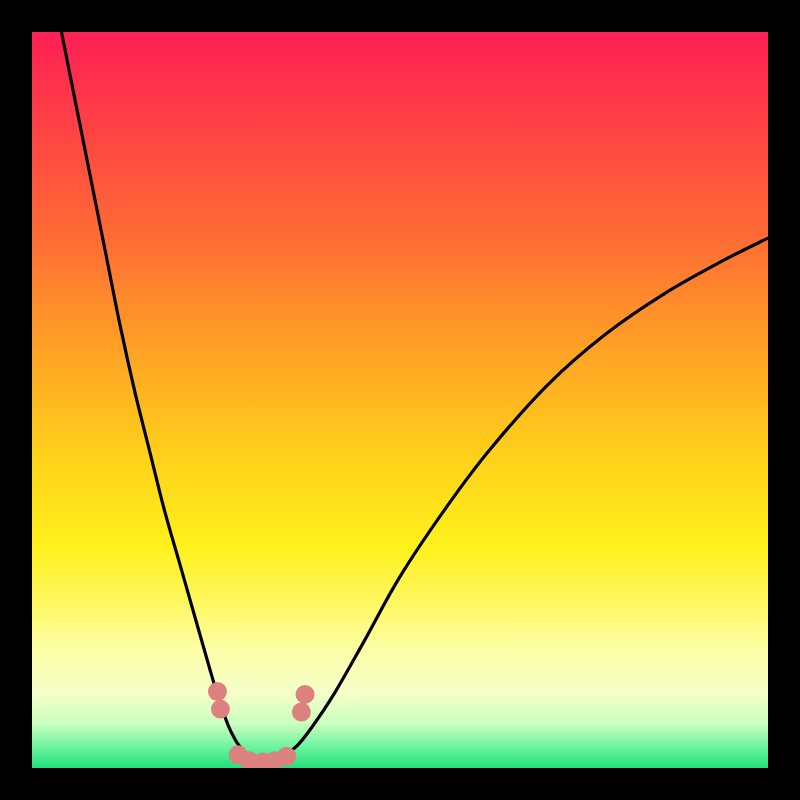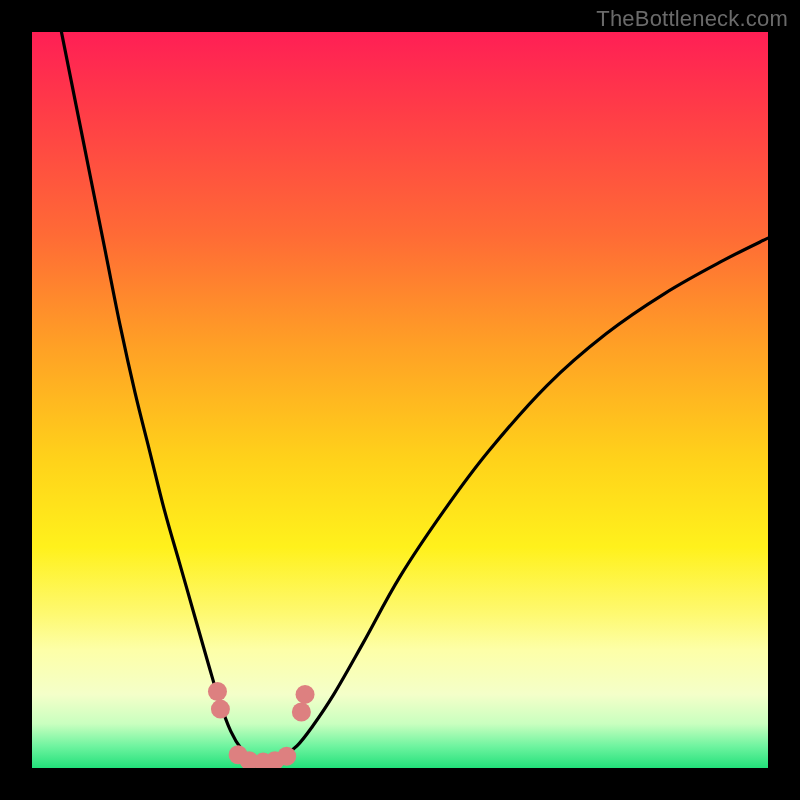--- a/index.html
+++ b/index.html
@@ -56,21 +56,20 @@
     font-size: 22px;
     letter-spacing: 0.2px;
     user-select: none;
   }
 </style>
 </head>
 <body>
 
 <div class="frame">
 
-  <div class="watermark">TheBottleneck.com</div>
 
   <div class="plot-area">
     <div class="gradient"></div>
 
     <svg class="curves" viewBox="0 0 736 736" preserveAspectRatio="none">
       <g>
         <path id="left-curve-path" fill="none" stroke="#000" stroke-width="3.2" stroke-linecap="round" d="M 29.44,0 C 32.0896,13.248000000000003 38.8608,47.104000000000035 44.16,73.60000000000002 C 49.459199999999996,100.096 53.5808,120.70399999999992 58.88,147.19999999999993 C 64.17920000000001,173.69599999999994 68.30080000000001,194.30400000000006 73.60000000000001,220.80000000000007 C 78.89920000000001,247.29600000000008 83.0208,269.22880000000004 88.32,294.40000000000003 C 93.61919999999999,319.57120000000003 97.74080000000001,338.1184 103.04,360.64 C 108.3392,383.16159999999996 112.4608,398.3232 117.76,419.52 C 123.0592,440.7168 127.18079999999999,458.528 132.48,478.40000000000003 C 137.7792,498.27200000000005 141.9008,511.3728 147.20000000000002,529.92 C 152.49920000000003,548.4671999999999 156.6208,562.8928000000001 161.92,581.44 C 167.21919999999997,599.9872 172.0032,617.0624 176.64,632.96 C 181.27679999999998,648.8576 183.7056,657.8368 187.68,669.76 C 191.6544,681.6831999999999 194.74560000000002,690.5888 198.72000000000003,699.2 C 202.69440000000003,707.8112000000001 205.7856,712.5657600000001 209.76,717.6 C 213.7344,722.63424 217.48799999999997,724.91584 220.79999999999998,727.168 C 224.112,729.42016 226.8352,729.58208 228.16,730.112"></path>
         <path id="right-curve-path" fill="none" stroke="#000" stroke-width="3.2" stroke-linecap="round" d="M 235.52,730.112 C 238.1696,729.18464 244.94080000000002,727.8745600000001 250.24,724.96 C 255.5392,722.04544 259.6608,719.2192 264.96,713.92 C 270.25919999999996,708.6207999999999 273.056,704.7936 279.68,695.52 C 286.30400000000003,686.2464 292.4864,677.6351999999999 301.76,662.4 C 311.0336,647.1648 319.2768,632.0768 331.2,610.88 C 343.1232,589.6831999999999 353.42719999999997,568.4864 368,544.64 C 382.57280000000003,520.7936 396.2624,500.9216 412.16,478.40000000000003 C 428.05760000000004,455.87840000000006 437.7728,442.0416 456.32,419.52 C 474.86719999999997,396.99839999999995 494.00319999999994,374.47679999999997 515.1999999999999,353.28 C 536.3968,332.0832 552.8832,318.32000000000005 574.08,301.76000000000005 C 595.2768000000001,285.20000000000005 611.7632000000001,274.52799999999996 632.96,261.28 C 654.1568,248.03199999999998 673.2927999999999,238.096 691.8399999999999,228.16000000000003 C 710.3871999999999,218.22400000000005 728.0512,210.05440000000004 736,206.08000000000004"></path>
       </g>
       <g id="markers-group">

